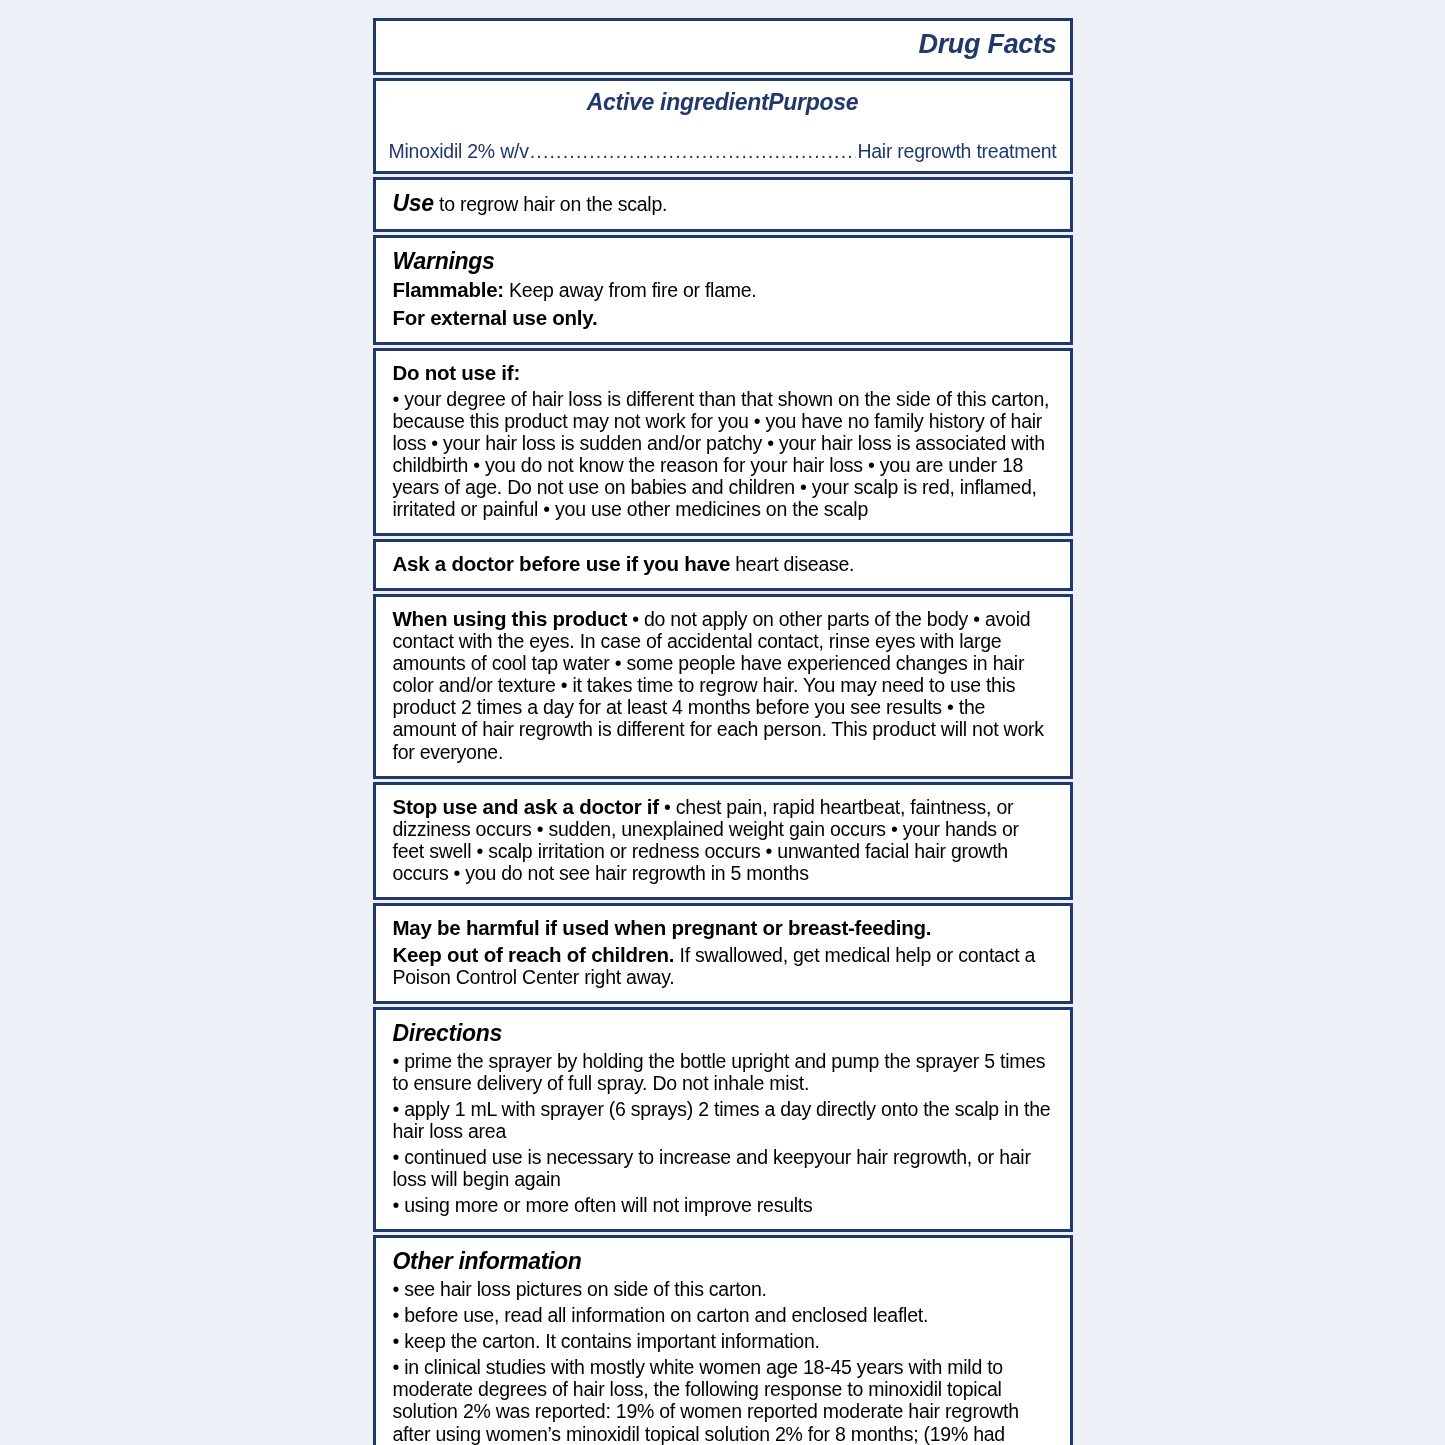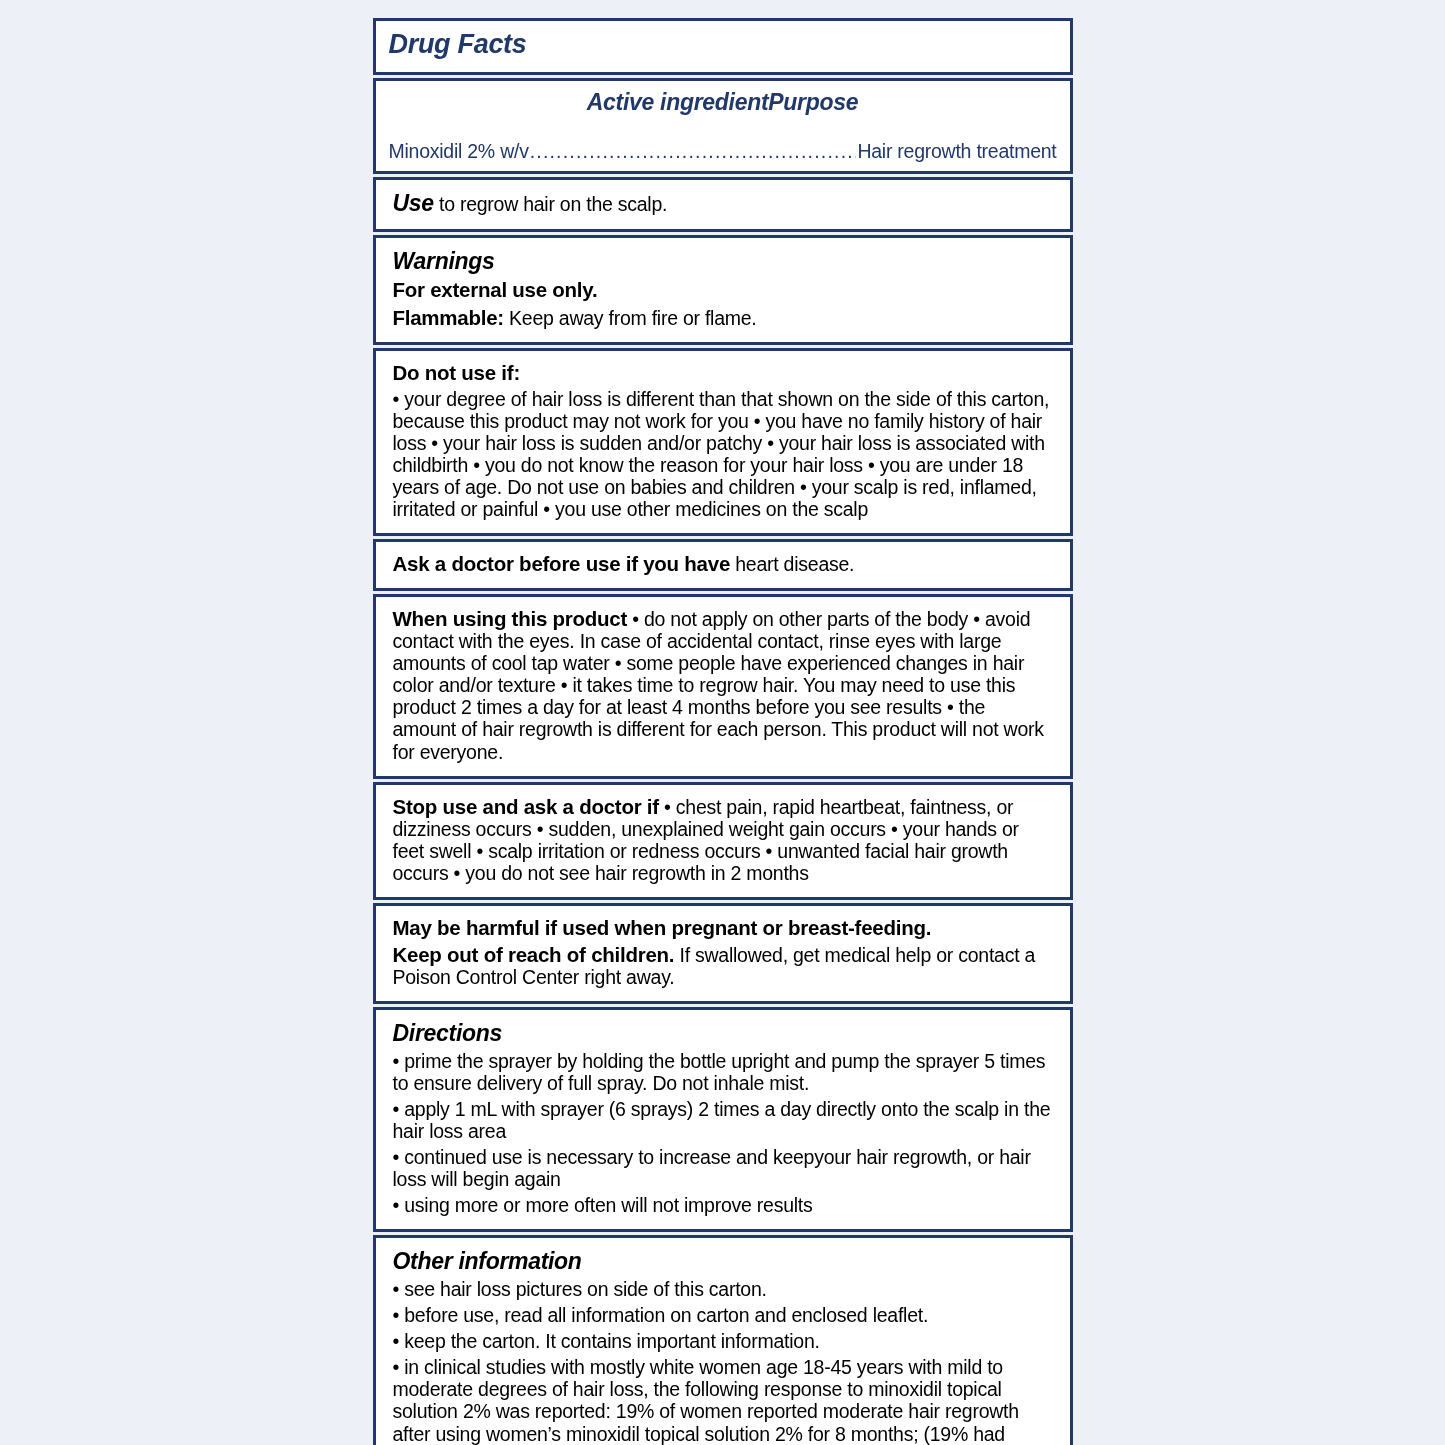--- a/index.html
+++ b/index.html
@@ -26,20 +26,21 @@
     box-sizing:border-box;
   }
   .box:last-child{margin-bottom:0;}
   .title{
     font-size:27px;
     font-weight:700;
     font-style:italic;
     margin:0;
     padding:2px 0 3px 0;
     letter-spacing:-0.3px;
+    text-align:right;
   }
   p.para{
     margin:4px;
     font-size:19.5px;
     line-height:1.13;
     letter-spacing:-0.25px;
     color:#000000;
   }
   .run-hi{
     font-style:italic;
@@ -94,35 +95,35 @@
         <span>Minoxidil 2% w/v</span>
         <span class="dots">............................................................................................................................................................................................................................</span>
         <span>Hair regrowth treatment</span>
       </div>
     </section>
     <section class="box">
       <p class="para"><span class="run-hi">Use</span><span class="run-r"> to regrow hair on the scalp.</span></p>
     </section>
     <section class="box">
       <p class="para"><span class="run-hi">Warnings</span></p>
+      <p class="para"><span class="run-b">Flammable:</span><span class="run-r"> Keep away from fire or flame.</span></p>
       <p class="para"><span class="run-b">For external use only.</span></p>
-      <p class="para"><span class="run-b">Flammable:</span><span class="run-r"> Keep away from fire or flame.</span></p>
     </section>
     <section class="box">
       <p class="para"><span class="run-b">Do not use if:</span></p>
       <p class="para"><span class="run-r">• your degree of hair loss is different than that shown on the side of this carton, because this product may not work for you • you have no family history of hair loss • your hair loss is sudden and/or patchy • your hair loss is associated with childbirth • you do not know the reason for your hair loss • you are under 18 years of age. Do not use on babies and children • your scalp is red, inflamed, irritated or painful • you use other medicines on the scalp</span></p>
     </section>
     <section class="box">
       <p class="para"><span class="run-b">Ask a doctor before use if you have</span><span class="run-r"> heart disease.</span></p>
     </section>
     <section class="box">
       <p class="para"><span class="run-b">When using this product</span><span class="run-r"> • do not apply on other parts of the body • avoid contact with the eyes. In case of accidental contact, rinse eyes with large amounts of cool tap water • some people have experienced changes in hair color and/or texture • it takes time to regrow hair. You may need to use this product 2 times a day for at least 4 months before you see results • the amount of hair regrowth is different for each person. This product will not work for everyone.</span></p>
     </section>
     <section class="box">
-      <p class="para"><span class="run-b">Stop use and ask a doctor if</span><span class="run-r"> • chest pain, rapid heartbeat, faintness, or dizziness occurs • sudden, unexplained weight gain occurs • your hands or feet swell • scalp irritation or redness occurs • unwanted facial hair growth occurs • you do not see hair regrowth in 2 months</span></p>
+      <p class="para"><span class="run-b">Stop use and ask a doctor if</span><span class="run-r"> • chest pain, rapid heartbeat, faintness, or dizziness occurs • sudden, unexplained weight gain occurs • your hands or feet swell • scalp irritation or redness occurs • unwanted facial hair growth occurs • you do not see hair regrowth in 5 months</span></p>
     </section>
     <section class="box">
       <p class="para"><span class="run-b">May be harmful if used when pregnant or breast-feeding.</span></p>
       <p class="para"><span class="run-b">Keep out of reach of children.</span><span class="run-r"> If swallowed, get medical help or contact a Poison Control Center right away.</span></p>
     </section>
     <section class="box">
       <p class="para"><span class="run-hi">Directions</span></p>
       <p class="para"><span class="run-r">• prime the sprayer by holding the bottle upright and pump the sprayer 5 times to ensure delivery of full spray. Do not inhale mist.</span></p>
       <p class="para"><span class="run-r">• apply 1 mL with sprayer (6 sprays) 2 times a day directly onto the scalp in the hair loss area</span></p>
       <p class="para"><span class="run-r">• continued use is necessary to increase and keepyour hair regrowth, or hair loss will begin again</span></p>

